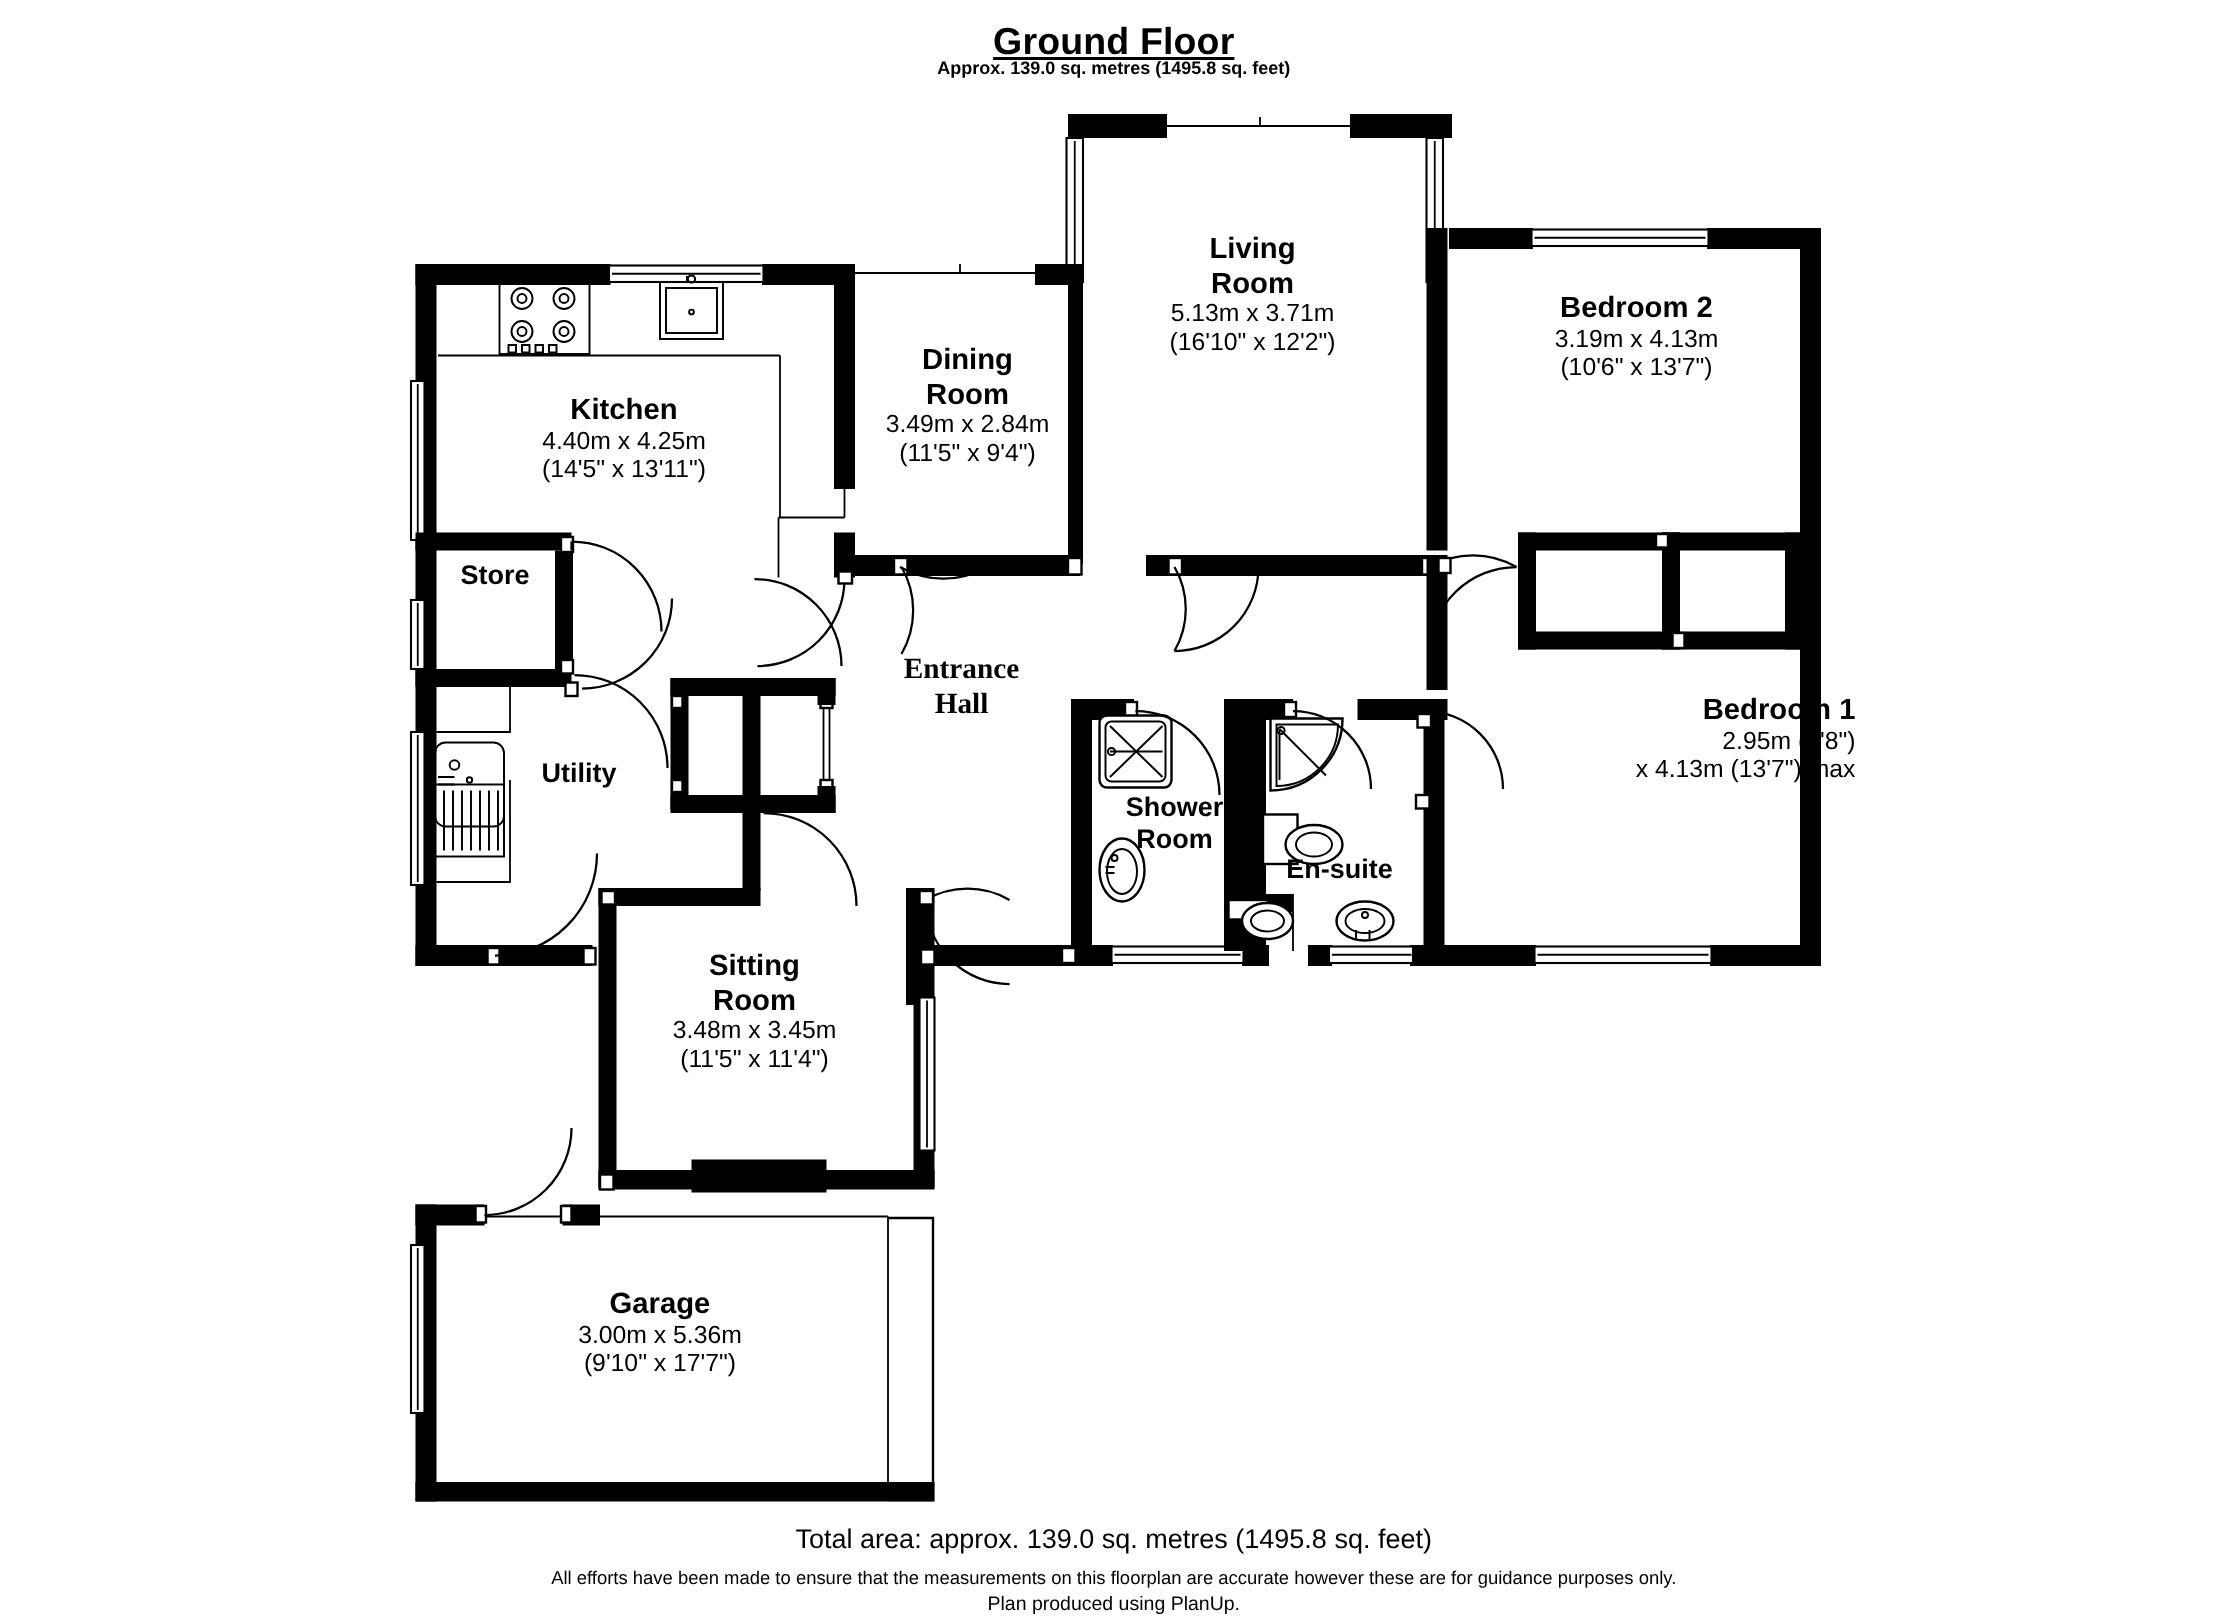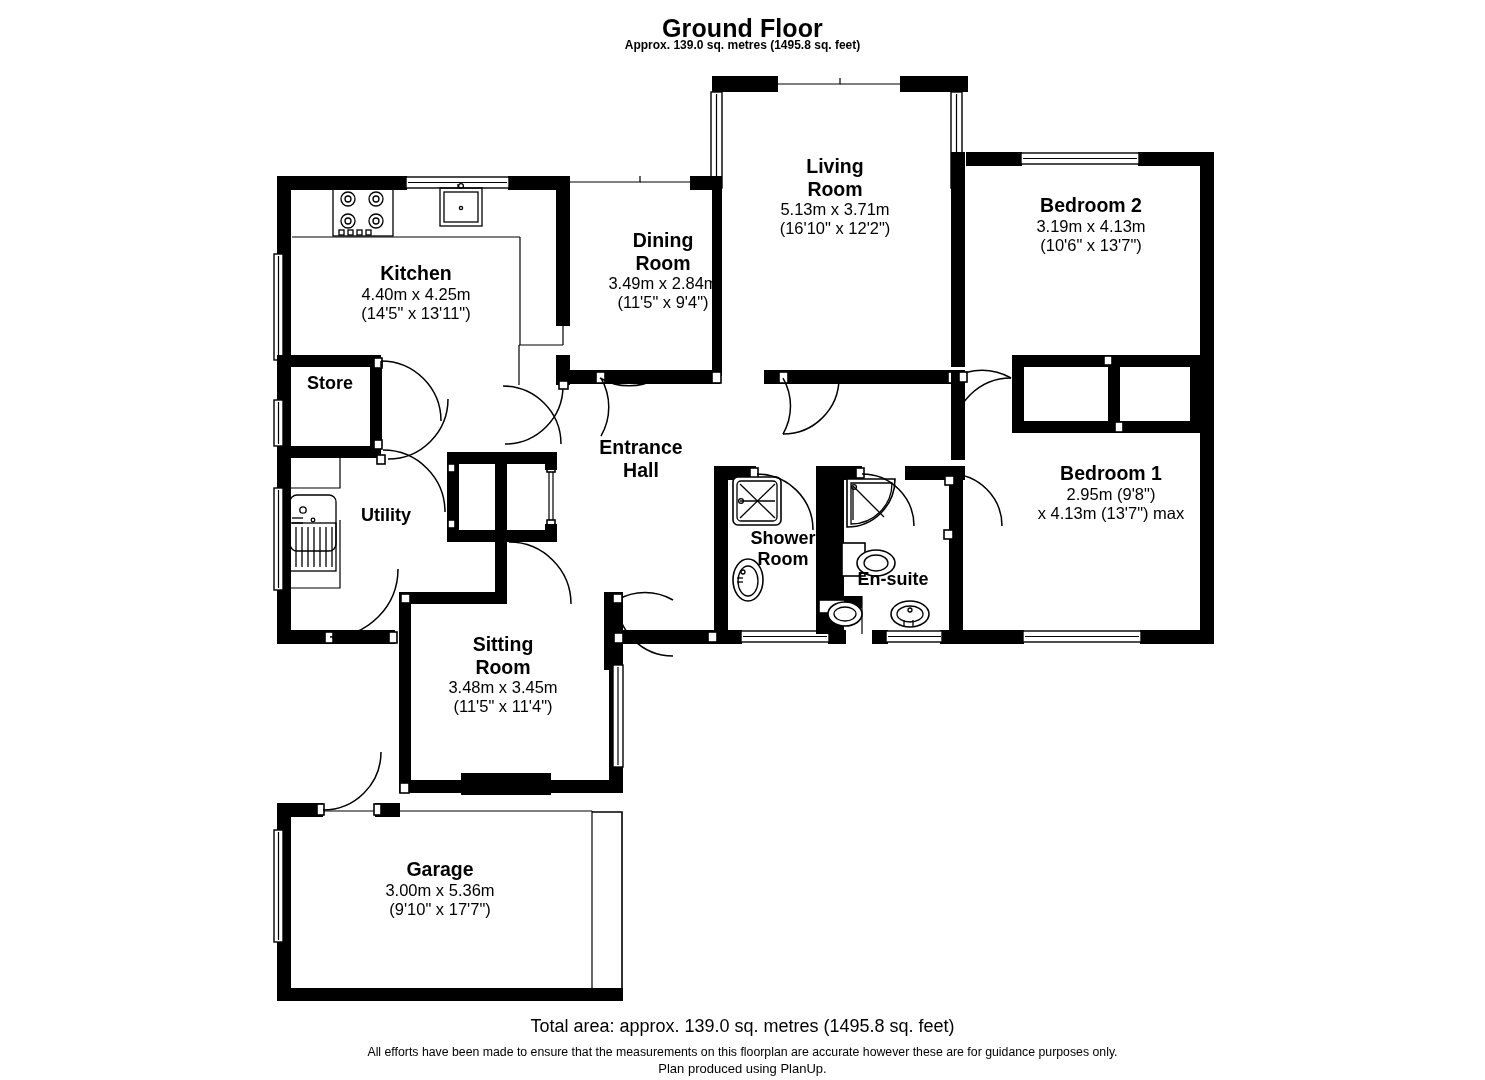--- a/index.html
+++ b/index.html
@@ -25,20 +25,21 @@
     position: absolute;
     left: 0;
     width: 1485px;
     text-align: center;
   }
   #plan-title {
     top: 14px;
     font-size: 25px;
     font-weight: bold;
     letter-spacing: 0.1px;
+    text-decoration: underline;
   }
   #plan-subtitle {
     top: 38px;
     font-size: 12px;
     font-weight: bold;
   }
   #total-area {
     top: 1016px;
     font-size: 18px;
     font-weight: normal;
@@ -442,55 +443,55 @@
     </g>
 
   </svg>
 
   <div class="lbl" style="left:296px; top:262px; width:240px;">
     <span class="nm">Kitchen</span>
     <span class="dm">4.40m x 4.25m</span>
     <span class="dm">(14'5" x 13'11")</span>
   </div>
 
-  <div class="lbl" style="left:568px; top:229px; width:190px;">
+  <div class="lbl" style="left:550px; top:229px; width:190px;">
     <span class="nm">Dining</span>
     <span class="nm">Room</span>
     <span class="dm">3.49m x 2.84m</span>
     <span class="dm">(11'5" x 9'4")</span>
   </div>
 
   <div class="lbl" style="left:741px; top:155px; width:188px;">
     <span class="nm">Living</span>
     <span class="nm">Room</span>
     <span class="dm">5.13m x 3.71m</span>
     <span class="dm">(16'10" x 12'2")</span>
   </div>
 
   <div class="lbl" style="left:985px; top:194px; width:212px;">
     <span class="nm">Bedroom 2</span>
     <span class="dm">3.19m x 4.13m</span>
     <span class="dm">(10'6" x 13'7")</span>
   </div>
 
-  <div class="lbl" style="left:985px; top:462px; width:252px;">
+  <div class="lbl" style="left:985px; top:462px; width:252px;text-align:right;">
     <span class="nm">Bedroom 1</span>
     <span class="dm">2.95m (9'8")</span>
     <span class="dm">x 4.13m (13'7") max</span>
   </div>
 
   <div class="lbl small" style="left:282px; top:373px; width:96px;">
     <span class="nm">Store</span>
   </div>
 
   <div class="lbl small" style="left:336px; top:505px; width:100px;">
     <span class="nm">Utility</span>
   </div>
 
-  <div class="lbl" style="left:576px; top:436px; width:130px;">
+  <div class="lbl" style="left:576px; top:436px; width:130px;font-family:Liberation Serif, serif;">
     <span class="nm">Entrance</span>
     <span class="nm">Hall</span>
   </div>
 
   <div class="lbl small" style="left:712px; top:528px; width:142px;">
     <span class="nm">Shower</span>
     <span class="nm">Room</span>
   </div>
 
   <div class="lbl small" style="left:828px; top:528px; width:130px;margin-top:41px;">

